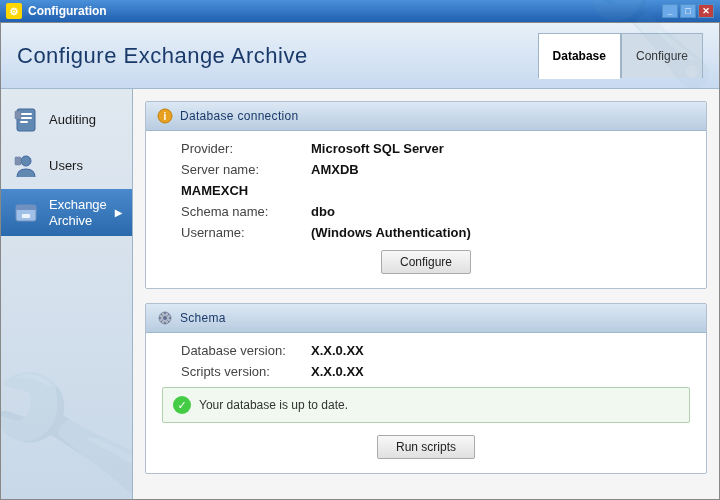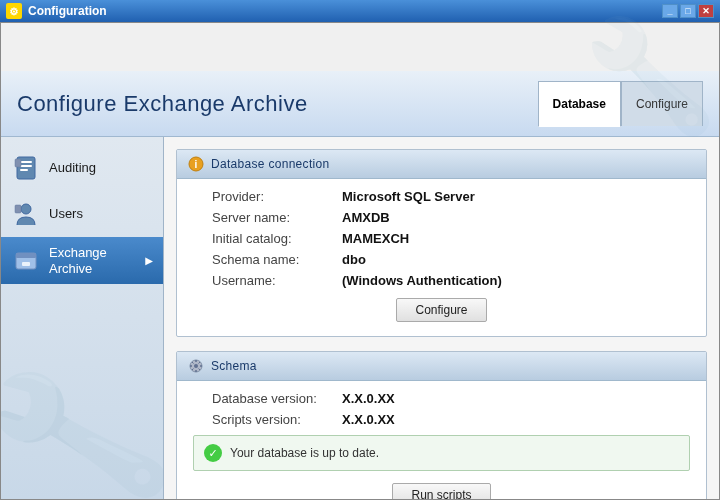--- a/index.html
+++ b/index.html
@@ -63,21 +63,20 @@
 
     
     .header {
       background: linear-gradient(to bottom, #e8f0f8 0%, #c8daf0 100%);
       padding: 10px 16px;
       display: flex;
       align-items: center;
       justify-content: space-between;
       border-bottom: 1px solid #a0b8d0;
       min-height: 58px;
-      margin-top: 48px;
     }
     .header-title {
       font-size: 22px;
       color: #1a3a6a;
       font-weight: 300;
       letter-spacing: 0.5px;
     }
     .header-tabs {
       display: flex;
       gap: 0;
@@ -102,21 +101,21 @@
 
     
     .content-area {
       display: flex;
       flex: 1;
       overflow: hidden;
     }
 
     
     .sidebar {
-      width: 163px;
+      width: 132px;
       background: linear-gradient(to bottom, #e0e8f0 0%, #c8d8e8 100%);
       border-right: 1px solid #a0b4c8;
       padding: 8px 0;
       position: relative;
       overflow: hidden;
     }
     .sidebar-item {
       display: flex;
       align-items: center;
       padding: 8px 10px;
@@ -344,21 +343,20 @@
         <div class="section-body">
           <div class="form-row">
             <span class="form-label">Provider:</span>
             <span class="form-value">Microsoft SQL Server</span>
           </div>
           <div class="form-row">
             <span class="form-label">Server name:</span>
             <span class="form-value">AMXDB</span>
           </div>
           <div class="form-row">
-            <span class="form-label">Initial catalog:</span>
             <span class="form-value">MAMEXCH</span>
           </div>
           <div class="form-row">
             <span class="form-label">Schema name:</span>
             <span class="form-value">dbo</span>
           </div>
           <div class="form-row">
             <span class="form-label">Username:</span>
             <span class="form-value">(Windows Authentication)</span>
           </div>

